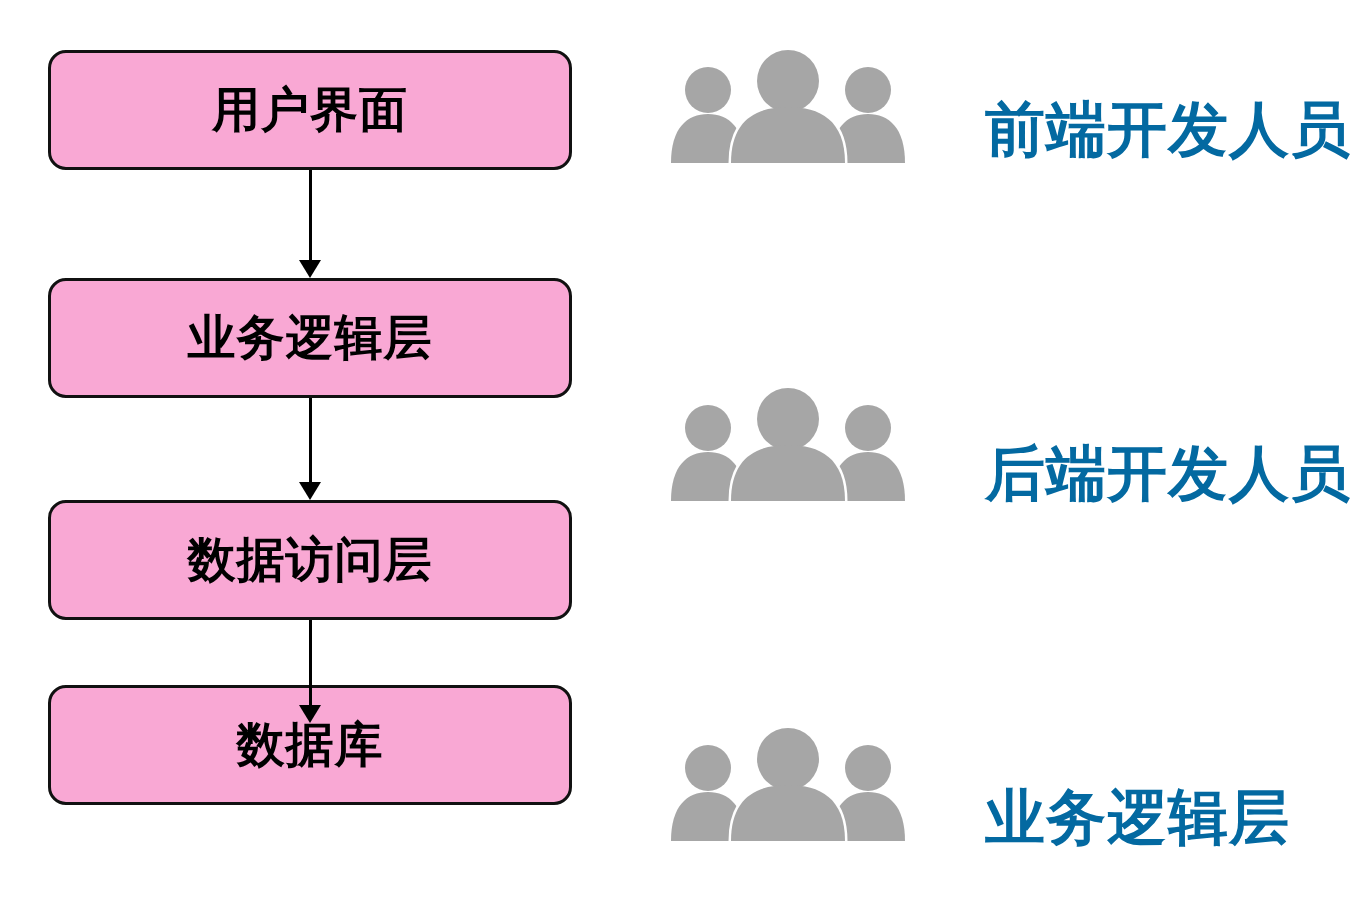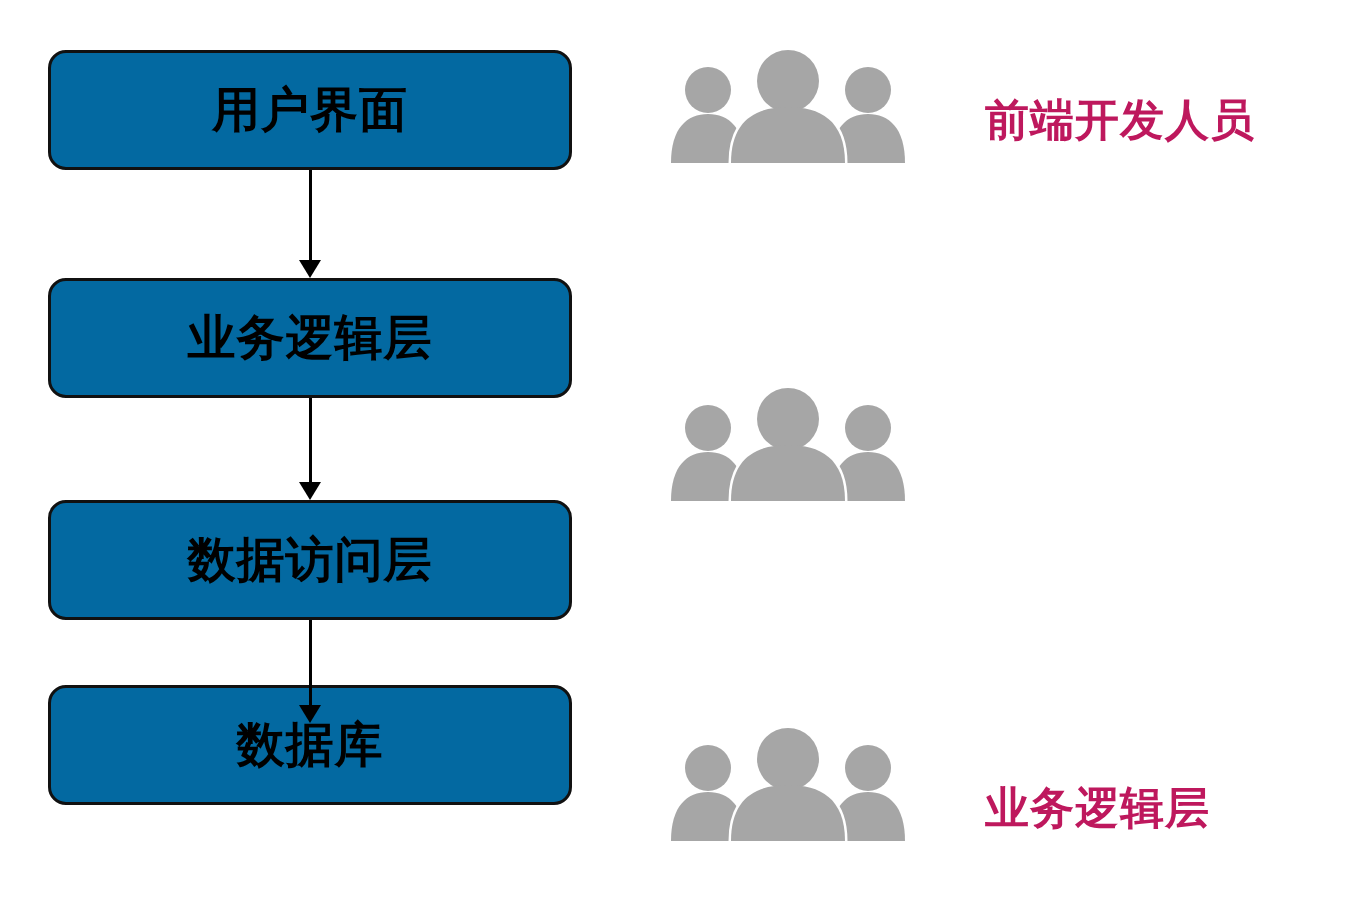--- a/index.html
+++ b/index.html
@@ -14,21 +14,21 @@
     height: 900px;
     background: #ffffff;
     overflow: hidden;
   }
   .layer-box {
     position: absolute;
     left: 48px;
     width: 524px;
     height: 120px;
     box-sizing: border-box;
-    background: #0369a1;
+    background: #f9a8d4;
     border: 3px solid #111111;
     border-radius: 18px;
     display: flex;
     align-items: center;
     justify-content: center;
     font-size: 48px;
     font-weight: 600;
     color: #000000;
     letter-spacing: 1px;
   }
@@ -67,23 +67,23 @@
     width: 250px;
     height: 120px;
   }
   .icon-1 { top: 50px; }
   .icon-2 { top: 388px; }
   .icon-3 { top: 728px; }
 
   .role-label {
     position: absolute;
     left: 985px;
-    font-size: 44px;
+    font-size: 60px;
     font-weight: 600;
-    color: #be185d;
+    color: #0369a1;
     line-height: 1.2;
     white-space: nowrap;
     letter-spacing: 1px;
   }
   .label-1 { top: 94px; }
   .label-2 { top: 438px; }
   .label-3 { top: 782px; }
 </style>
 </head>
 <body>
@@ -147,15 +147,16 @@
       <circle cx="205" cy="40" r="23"></circle>
       <path d="M 168 113 C 168 78 184 64 205 64 C 226 64 242 78 242 113 Z"></path>
       <circle cx="125" cy="31" r="31" stroke="#ffffff" stroke-width="5"></circle>
       <path d="M 68 113 C 68 70 93 57 125 57 C 157 57 182 70 182 113 Z" stroke="#ffffff" stroke-width="5"></path>
       <circle cx="125" cy="31" r="31"></circle>
       <path d="M 68 113 C 68 70 93 57 125 57 C 157 57 182 70 182 113 Z"></path>
     </g>
   </svg>
 
   <div class="role-label label-1">前端开发人员</div>
+  <div class="role-label label-2">后端开发人员</div>
   <div class="role-label label-3">业务逻辑层</div>
 
 </div>
 
 </body></html>

